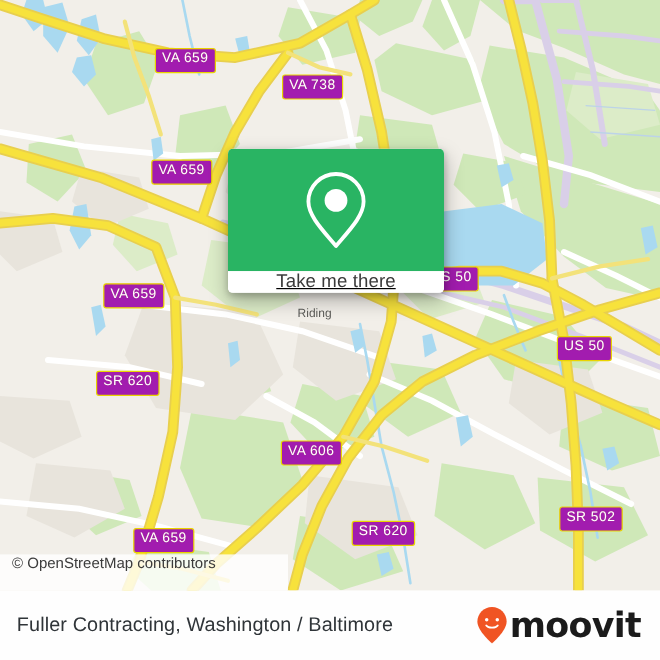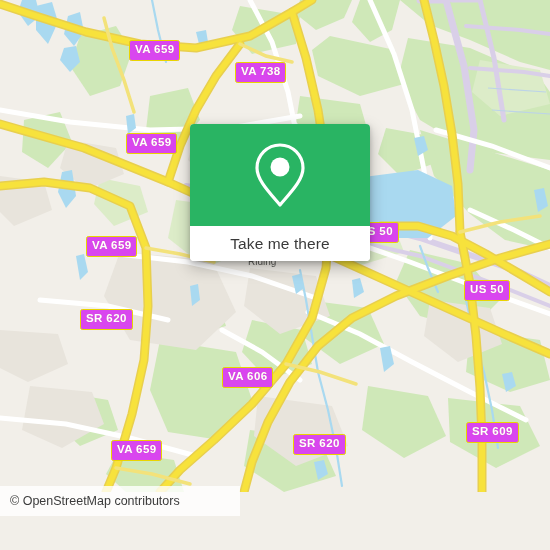--- a/index.html
+++ b/index.html
@@ -11,26 +11,26 @@
   }
   #root{position:relative;width:550px;height:550px;overflow:hidden;}
 
   
   #map{position:absolute;left:0;top:0;width:550px;height:492px;overflow:hidden;background:#f2efe9;}
   #map svg{display:block;width:550px;height:492px;}
 
   
   .shield{
     position:absolute;
-    background:#d946ef;
+    background:#a21caf;
     border:1.4px solid #e9d400;
     border-radius:2.5px;
     color:#ffffff;
     font-size:11.5px;
-    font-weight:bold;
+    font-weight:normal;
     letter-spacing:.4px;
     line-height:1;
     padding:3px 5px 4px 5px;
     white-space:nowrap;
     text-shadow:0 0 1px rgba(160,140,0,.35);
     font-family:"Liberation Sans","DejaVu Sans",sans-serif;
     z-index:5;
   }
 
   
@@ -55,42 +55,41 @@
     box-shadow:0 6px 16px rgba(0,0,0,.28), 0 2px 5px rgba(0,0,0,.18);
     z-index:20;
     background:#ffffff;
   }
   #card-header{
     height:102px;
     background:#29b463;
     display:flex;align-items:center;justify-content:center;
   }
   #card-footer{
-    height:35px;
+    height:18px;
     background:#ffffff;
-    display:flex;align-items:center;justify-content:center;
+    display:flex;align-items:center;justify-content:center;text-decoration:underline;
   }
   #card-footer-label{
     font-size:15.5px;
     color:#3a3a3a;
     letter-spacing:.1px;
   }
 
   
   #attribution{
     position:absolute;
     left:0;top:462px;
     height:30px;
     width:240px;
-    display:flex;align-items:center;
+    display:flex;align-items:flex-start;
     background:rgba(255,255,255,.80);
     z-index:25;
     padding-left:10px;
     box-sizing:border-box;
-    margin-top:24px;
   }
   #attribution-text{
     font-size:12.5px;
     color:#3b3b3b;
     white-space:nowrap;
   }
 
   
   #footer{
     position:absolute;
@@ -276,23 +275,23 @@
     </svg>
 
     <div id="shields">
         <div class="shield" style="left: 129px; top: 40px;">VA 659</div>
         <div class="shield" style="left: 235px; top: 62px;">VA 738</div>
         <div class="shield" style="left: 126px; top: 133px;">VA 659</div>
         <div class="shield" style="left: 86px; top: 236px;">VA 659</div>
         <div class="shield" style="left: 353px; top: 222px;">US 50</div>
         <div class="shield" style="left: 464px; top: 280px;">US 50</div>
         <div class="shield" style="left: 80px; top: 309px;">SR 620</div>
-        <div class="shield" style="left: 222px; top: 367px;">VA 606</div>
+        <div class="shield" style="left: 234px; top: 367px;">VA 606</div>
         <div class="shield" style="left: 293px; top: 434px;">SR 620</div>
-        <div class="shield" style="left: 466px; top: 422px;">SR 609</div>
+        <div class="shield" style="left: 466px; top: 422px;">SR 502</div>
         <div class="shield" style="left: 111px; top: 440px;">VA 659</div>
       </div>
 
     <div id="places">
         <div class="place-label" style="left: 248px; top: 256px;">Riding</div>
       </div>
   </div>
 
   <div id="card">
     <div id="card-header">
@@ -303,14 +302,26 @@
     </div>
     <div id="card-footer">
       <span id="card-footer-label">Take me there</span>
     </div>
   </div>
 
   <div id="attribution">
     <span id="attribution-text">© OpenStreetMap contributors</span>
   </div>
 
+  <div id="footer">
+    <span id="footer-title">Fuller Contracting, Washington / Baltimore</span>
+    <div id="brand">
+      <svg id="brand-pin" viewBox="0 0 26 32">
+        <path d="M13 0.8 C6.2 0.8 0.8 6.2 0.8 13 C0.8 21 13 31.2 13 31.2 C13 31.2 25.2 21 25.2 13 C25.2 6.2 19.8 0.8 13 0.8 Z" fill="#f05423"></path>
+        <circle cx="8.6" cy="11.4" r="1.45" fill="#ffffff"></circle>
+        <circle cx="17.4" cy="11.4" r="1.45" fill="#ffffff"></circle>
+        <path d="M8.2 16.2 C9.9 18.6 16.1 18.6 17.8 16.2" fill="none" stroke="#ffffff" stroke-width="1.5" stroke-linecap="round"></path>
+      </svg>
+      <span id="brand-wordmark">moovit</span>
+    </div>
+  </div>
 
 </div>
 
 </body></html>

